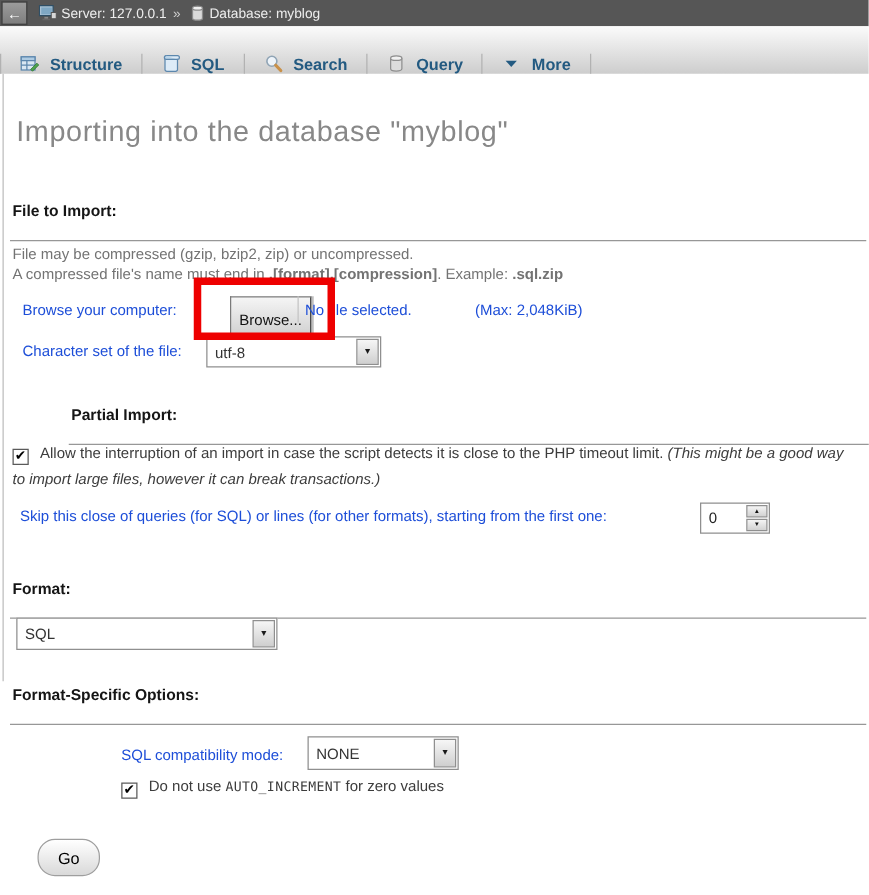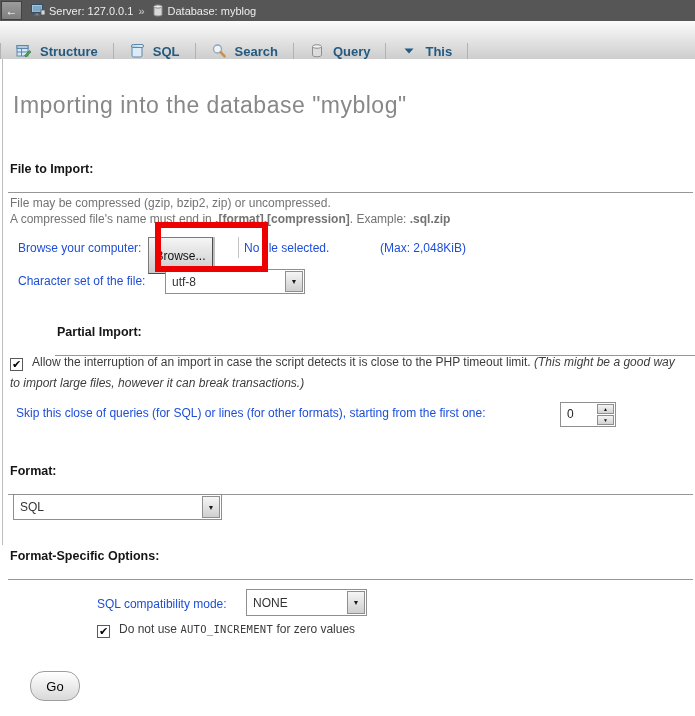--- a/index.html
+++ b/index.html
@@ -56,21 +56,21 @@
   #h-fso     { top:549px; }
   .para { position:absolute; left:10px; color:#737373; }
   #p1 { top:196px; }
   #p2 { top:212px; }
   .lbl { position:absolute; color:#1d4ed8; }
   
   #browse-label  { left:18px;  top:241px; }
   #nofile-text   { left:244px; top:241px; }
   #max-text      { left:380px; top:241px; }
   .browse-btn {
-    position:absolute; left:148px; top:237px; width:65px; height:37px;
+    position:absolute; left:184px; top:237px; width:65px; height:37px;
     background:linear-gradient(#f5f5f5,#cbcbcb);
     border:1px solid #7a7a7a; border-right-color:#4c4c4c; border-bottom-color:#4c4c4c;
     box-shadow:2px 0 0 rgba(0,0,0,0.25);
     font-size:12px; color:#111; cursor:pointer;
     display:flex; align-items:center; justify-content:center;
     font-family:"Liberation Sans", sans-serif;
   }
   .file-divider { position:absolute; left:238px; top:237px; width:1px; height:21px; background:#c4c4c4; }
   
   .select {
@@ -199,21 +199,21 @@
         </svg>
     </span>
     <span class="tab-label">Query</span>
   </div>
   <div class="tab">
     <span class="tab-icon">
       <svg width="16" height="16" viewBox="0 0 16 16">
           <path d="M3.5 5.5 L12.5 5.5 L8 10.5 Z" fill="#235a81"></path>
         </svg>
     </span>
-    <span class="tab-label">This</span>
+    <span class="tab-label">More</span>
   </div>
 </div>
 
 <div class="content-left-border"></div>
 
 <div class="page-title">Importing into the database "myblog"</div>
 
 <div class="section-heading" id="h-file">File to Import:</div>
 <div class="para" id="p1">File may be compressed (gzip, bzip2, zip) or uncompressed.</div>
 <div class="para" id="p2"><span>A compressed file's name must end in </span><span class="bold">.[format].[compression]</span><span>. Example: </span><span class="bold">.sql.zip</span></div>

